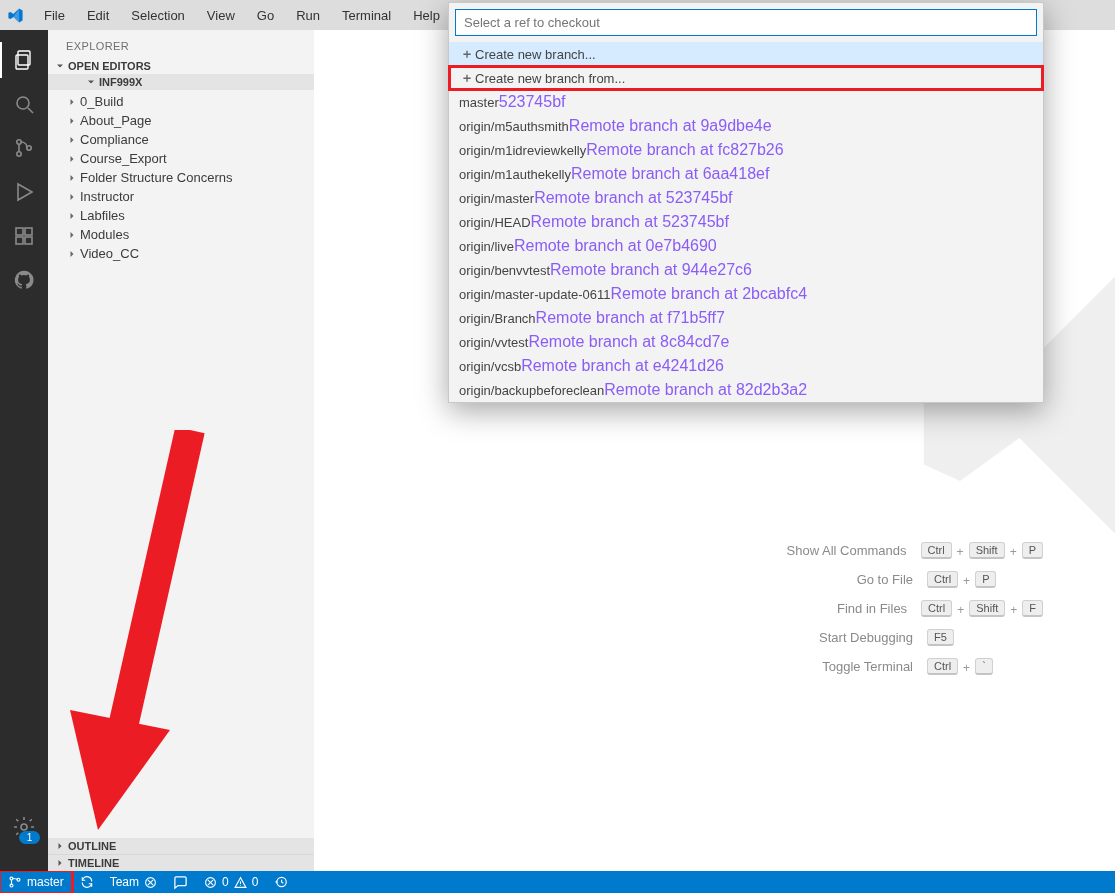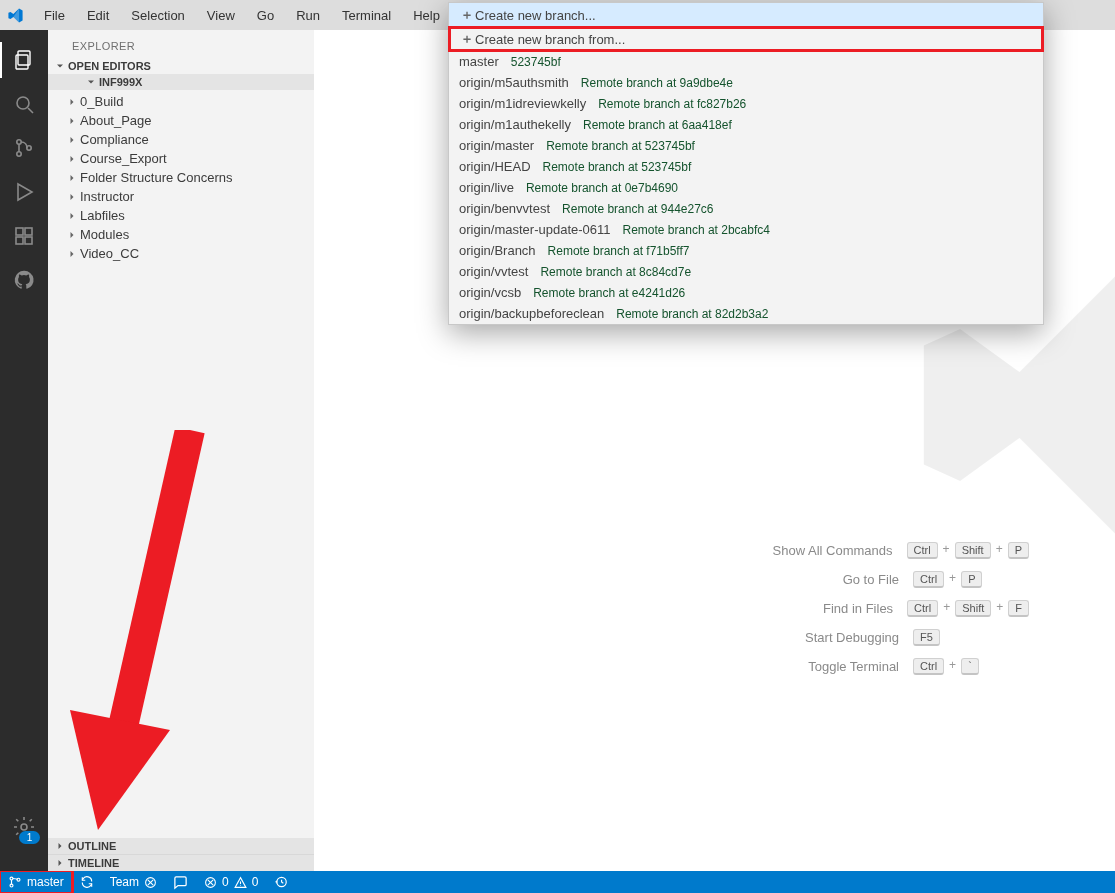--- a/index.html
+++ b/index.html
@@ -101,21 +101,21 @@
 
   
   .sidebar {
     width: 266px;
     background: #f3f3f3;
     display: flex;
     flex-direction: column;
     position: relative;
   }
   .sidebar .sb-title {
-    padding: 10px 18px 6px 24px;
+    padding: 10px 18px 6px 18px;
     color: #6f6f6f;
     font-size: 11px;
     letter-spacing: 0.4px;
   }
   .sidebar .section {
     display: flex;
     align-items: center;
     padding: 2px 4px;
     color: #3b3b3b;
     font-size: 11px;
@@ -211,45 +211,45 @@
     width: 16px;
     color: #666;
     font-weight: bold;
     display: inline-block;
     text-align: center;
   }
   .quickpick .qp-item .main {
     color: #444;
   }
   .quickpick .qp-item .sub {
-    color: #14532d;
-    margin-left: 12px;
-    font-size: 12px;
+    color: #8b5cf6;
+    margin-left: 0;
+    font-size: 16px;
   }
 
   
   .welcome {
     position: absolute;
     right: 70px;
     top: 500px;
     width: 360px;
   }
   .welcome .row {
     display: flex;
     align-items: center;
     justify-content: flex-end;
-    margin: 12px 16px;
+    margin: 12px 2px;
     color: #8a8a8a;
   }
   .welcome .row .label {
     margin-right: 14px;
     font-size: 13px;
   }
   .welcome .row .keys {
-    display: flex; gap: 4px; align-items: flex-start;
+    display: flex; gap: 4px; align-items: flex-end;
     min-width: 116px;
     justify-content: flex-start;
   }
   .key {
     background: #eeeeee;
     border: 1px solid #d0d0d0;
     border-bottom: 2px solid #c4c4c4;
     border-radius: 3px;
     padding: 1px 6px;
     font-size: 11px;
@@ -591,20 +591,23 @@
   <div class="sb-item">
     <svg width="14" height="14" viewBox="0 0 24 24" fill="none" stroke="#fff" stroke-width="2">
         <circle cx="13" cy="12" r="8"></circle>
         <polyline points="13 8 13 12 16 14"></polyline>
         <path d="M3 12l2-2M3 12l2 2"></path>
       </svg>
   </div>
 </div>
 
 <div class="quickpick">
+  <div class="qp-input">
+    <input type="text" placeholder="Select a ref to checkout" style="">
+  </div>
   <div class="qp-list">
     <div class="qp-item sel">
       <span class="plus">＋</span>
       <span class="main">Create new branch...</span>
     </div>
     <div class="qp-item red-box">
       <span class="plus">＋</span>
       <span class="main">Create new branch from...</span>
     </div>
     <div id="qp-refs">

